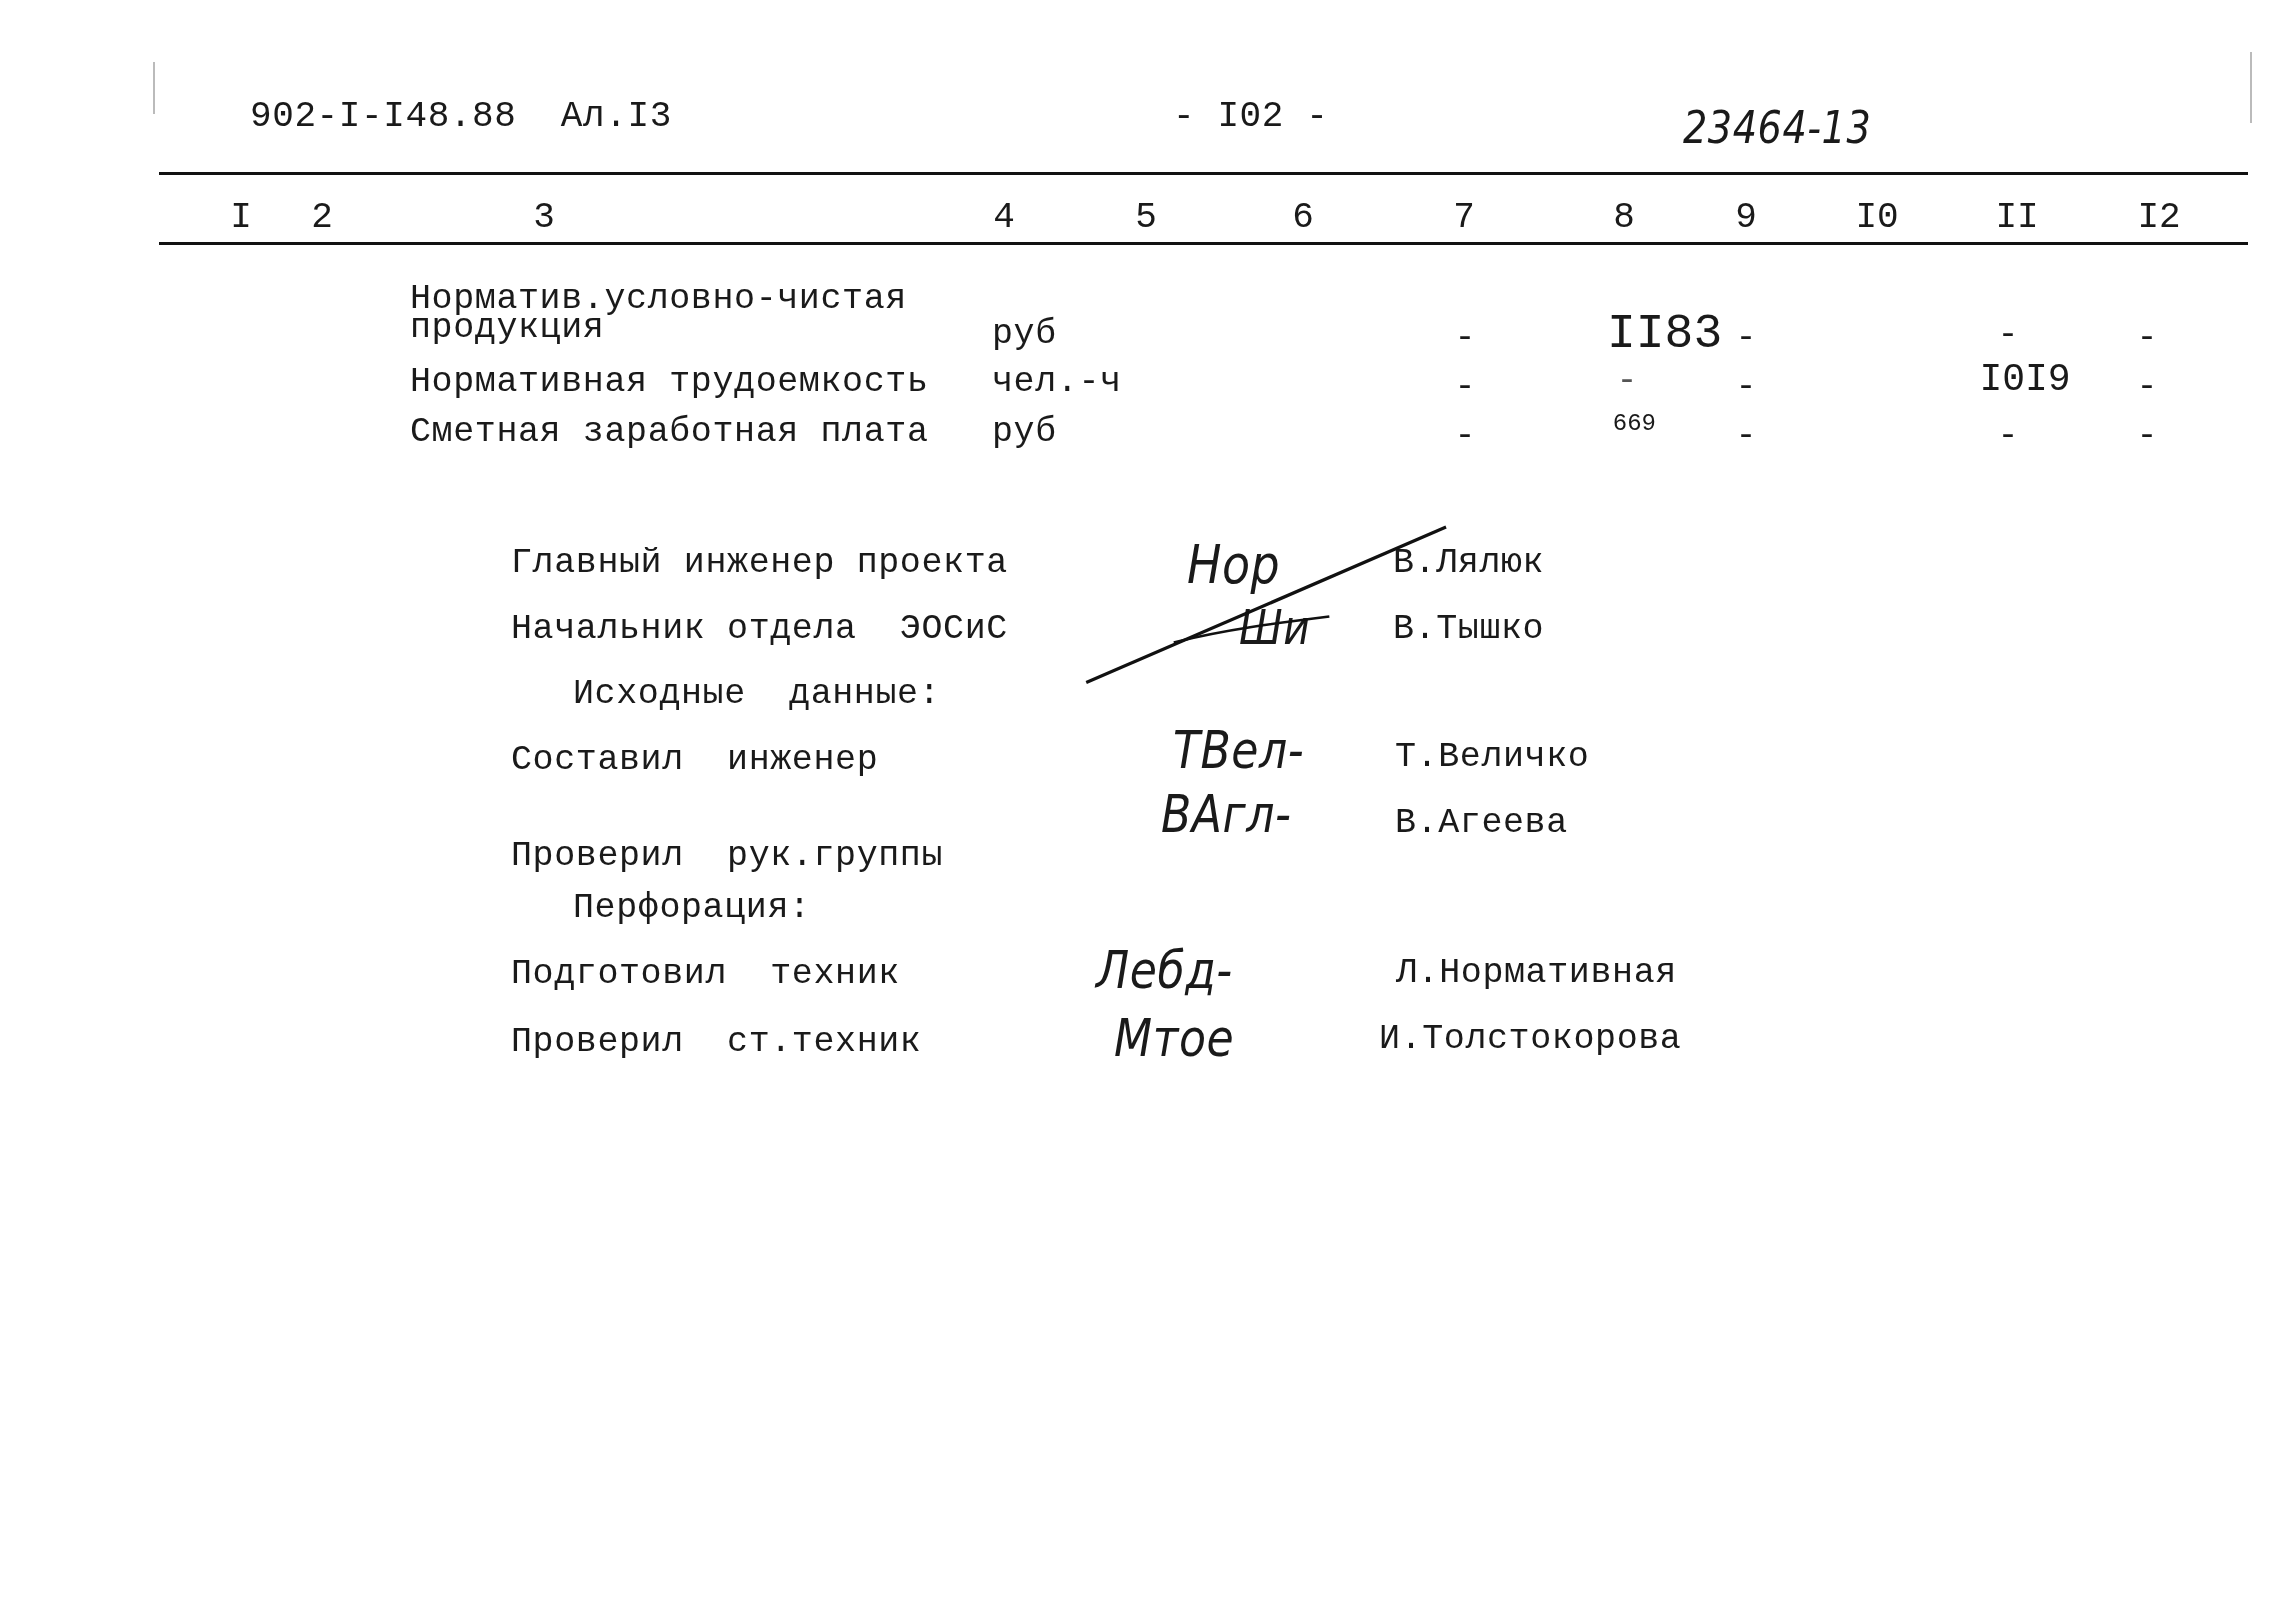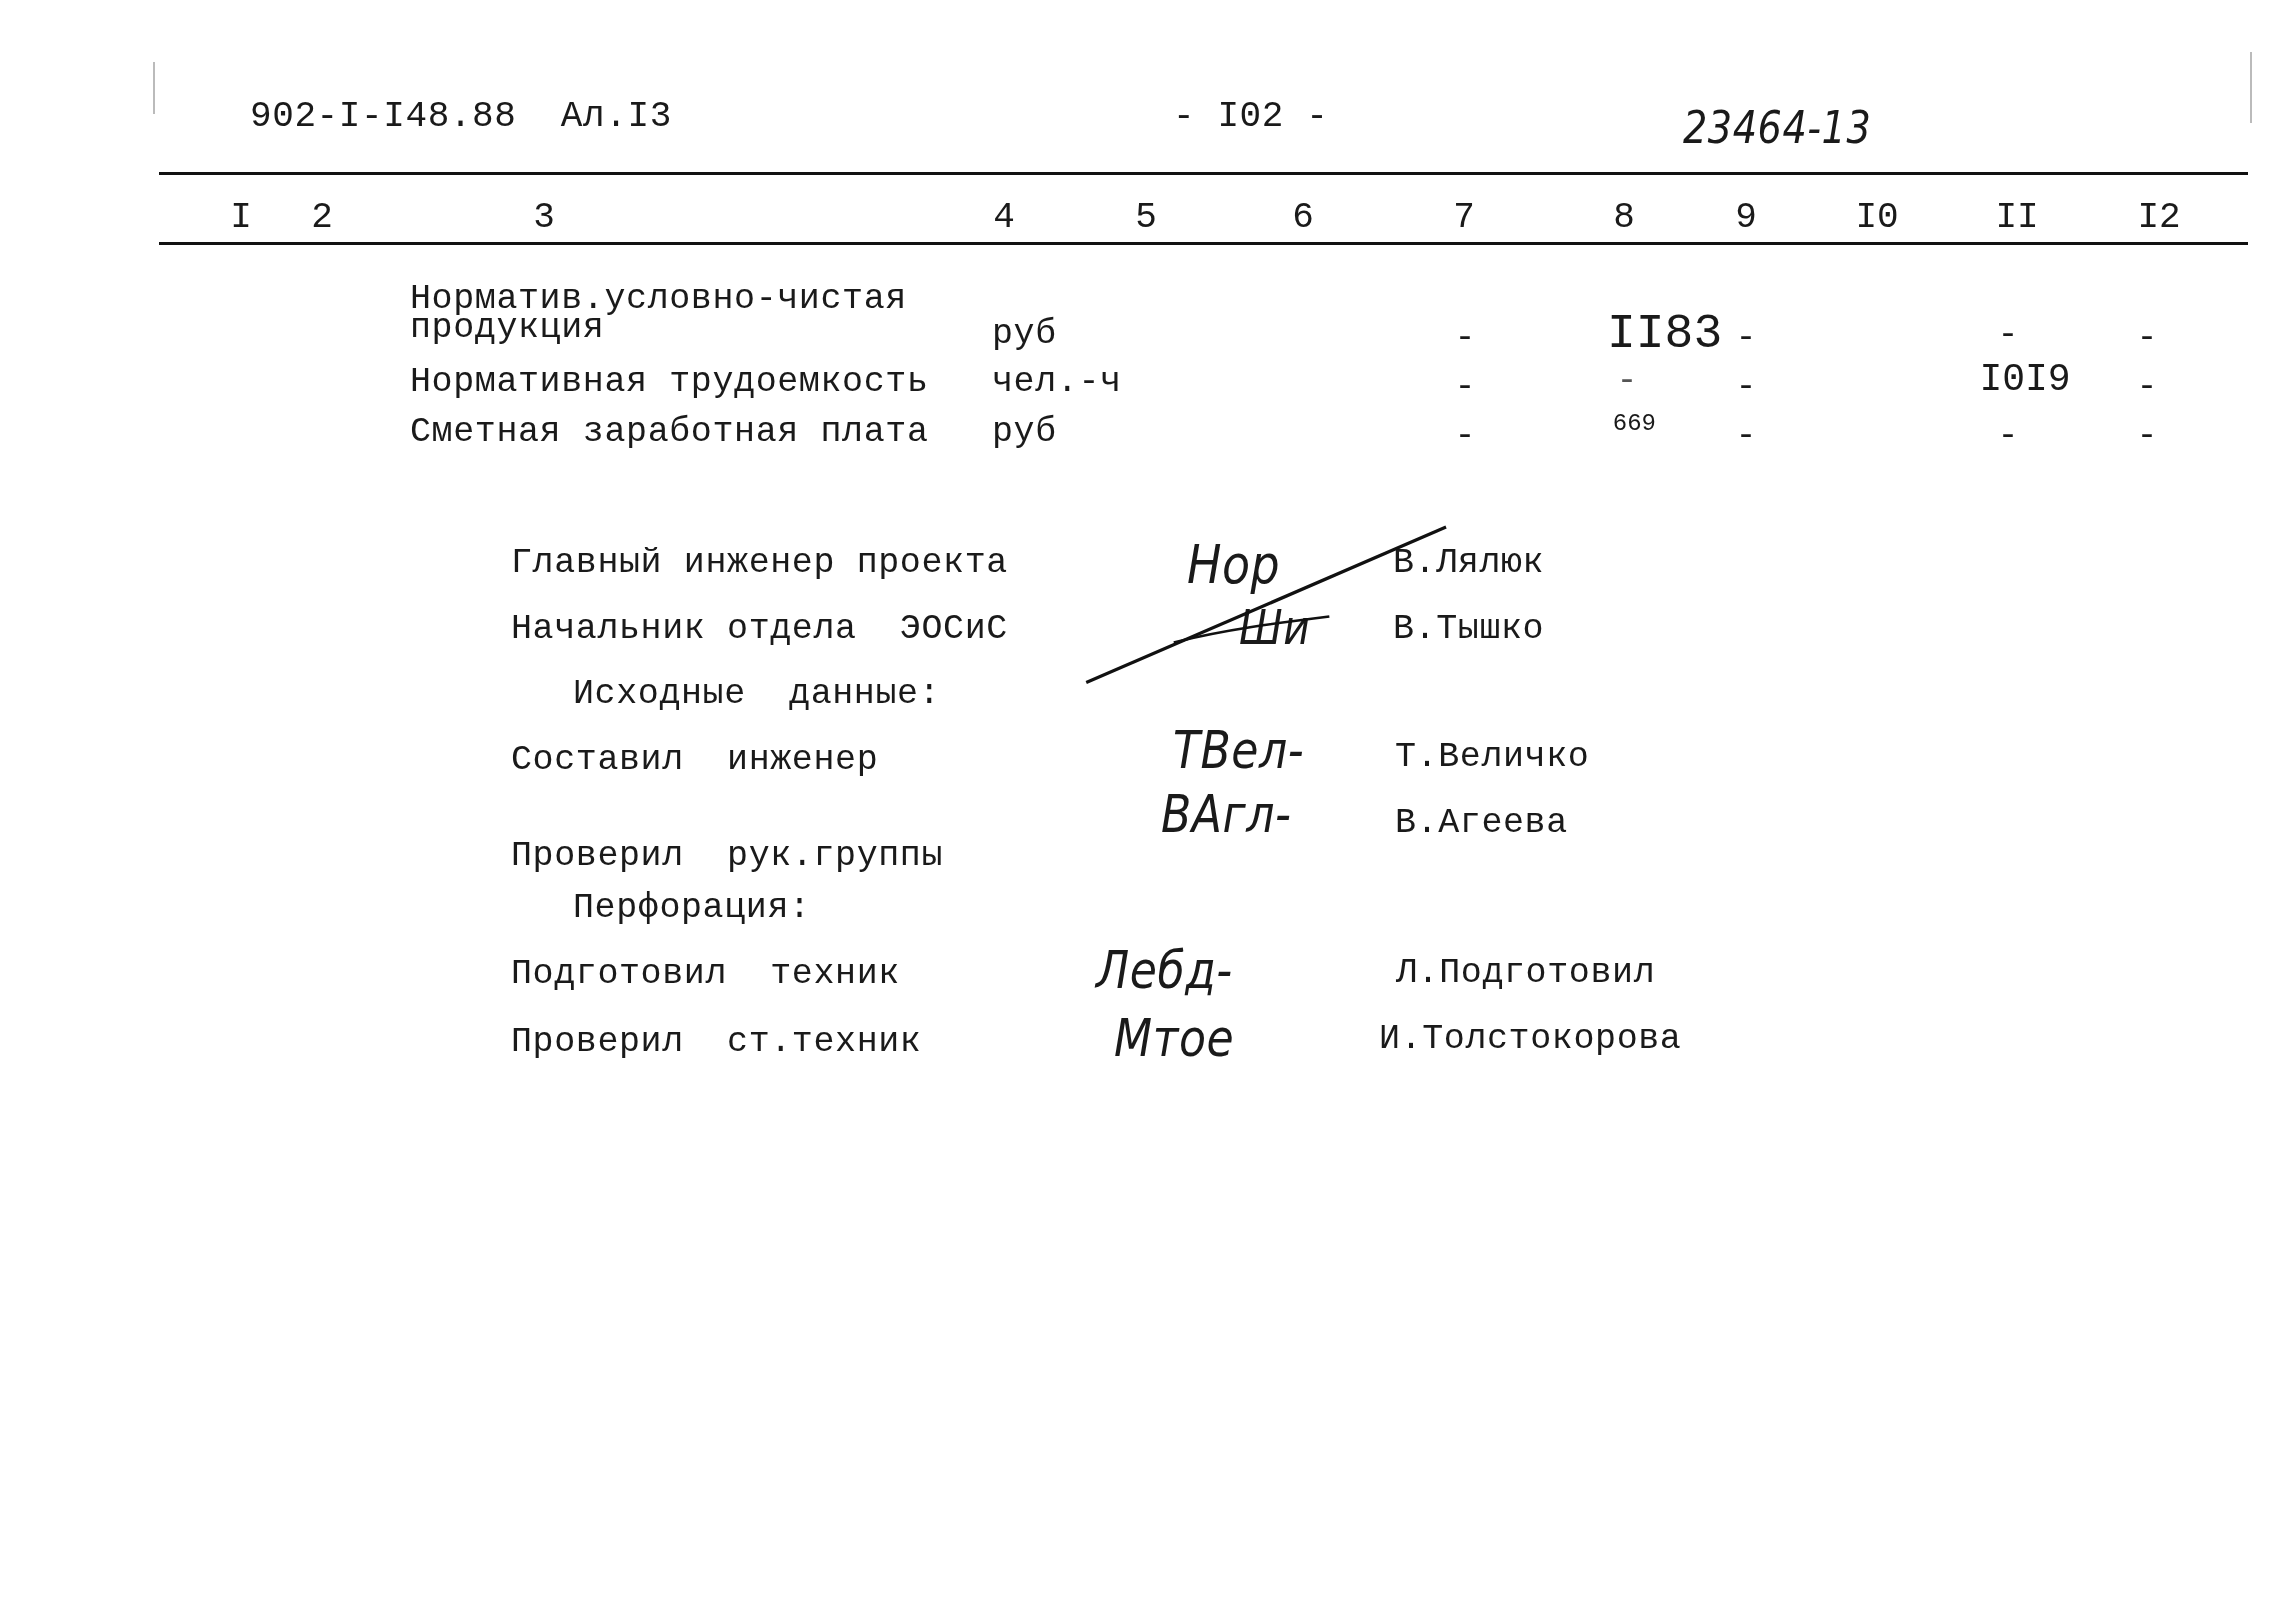--- a/index.html
+++ b/index.html
@@ -89,21 +89,21 @@
   <div class="t" style="left:1395px; top:740px;">Т.Величко</div>
 
   <div class="t" style="left:511px; top:807px;margin-top:32px;">Проверил  рук.группы</div>
   <div class="t hand" style="left:1161px; top:788px; font-size:52px;">ВАгл-</div>
   <div class="t" style="left:1395px; top:806px;">В.Агеева</div>
 
   <div class="t" style="left:573px; top:891px;font-family:Liberation Mono, monospace;">Перфорация:</div>
 
   <div class="t" style="left:511px; top:957px;">Подготовил  техник</div>
   <div class="t hand" style="left:1096px; top:944px; font-size:52px;">Лебд-</div>
-  <div class="t" style="left:1396px; top:956px;">Л.Подготовил</div>
+  <div class="t" style="left:1396px; top:956px;">Л.Нормативная</div>
 
   <div class="t" style="left:511px; top:1025px;">Проверил  ст.техник</div>
   <div class="t hand" style="left:1114px; top:1012px; font-size:52px;">Мтое</div>
   <div class="t" style="left:1379px; top:1022px;">И.Толстокорова</div>
 </div>
 
 <div class="speck" style="left:153px; top:62px; width:1.9px; height:52px; background:#bbb;"></div>
 <div class="speck" style="left:2250px; top:52px; width:1.9px; height:71px; background:#bbb;"></div>
 
 

